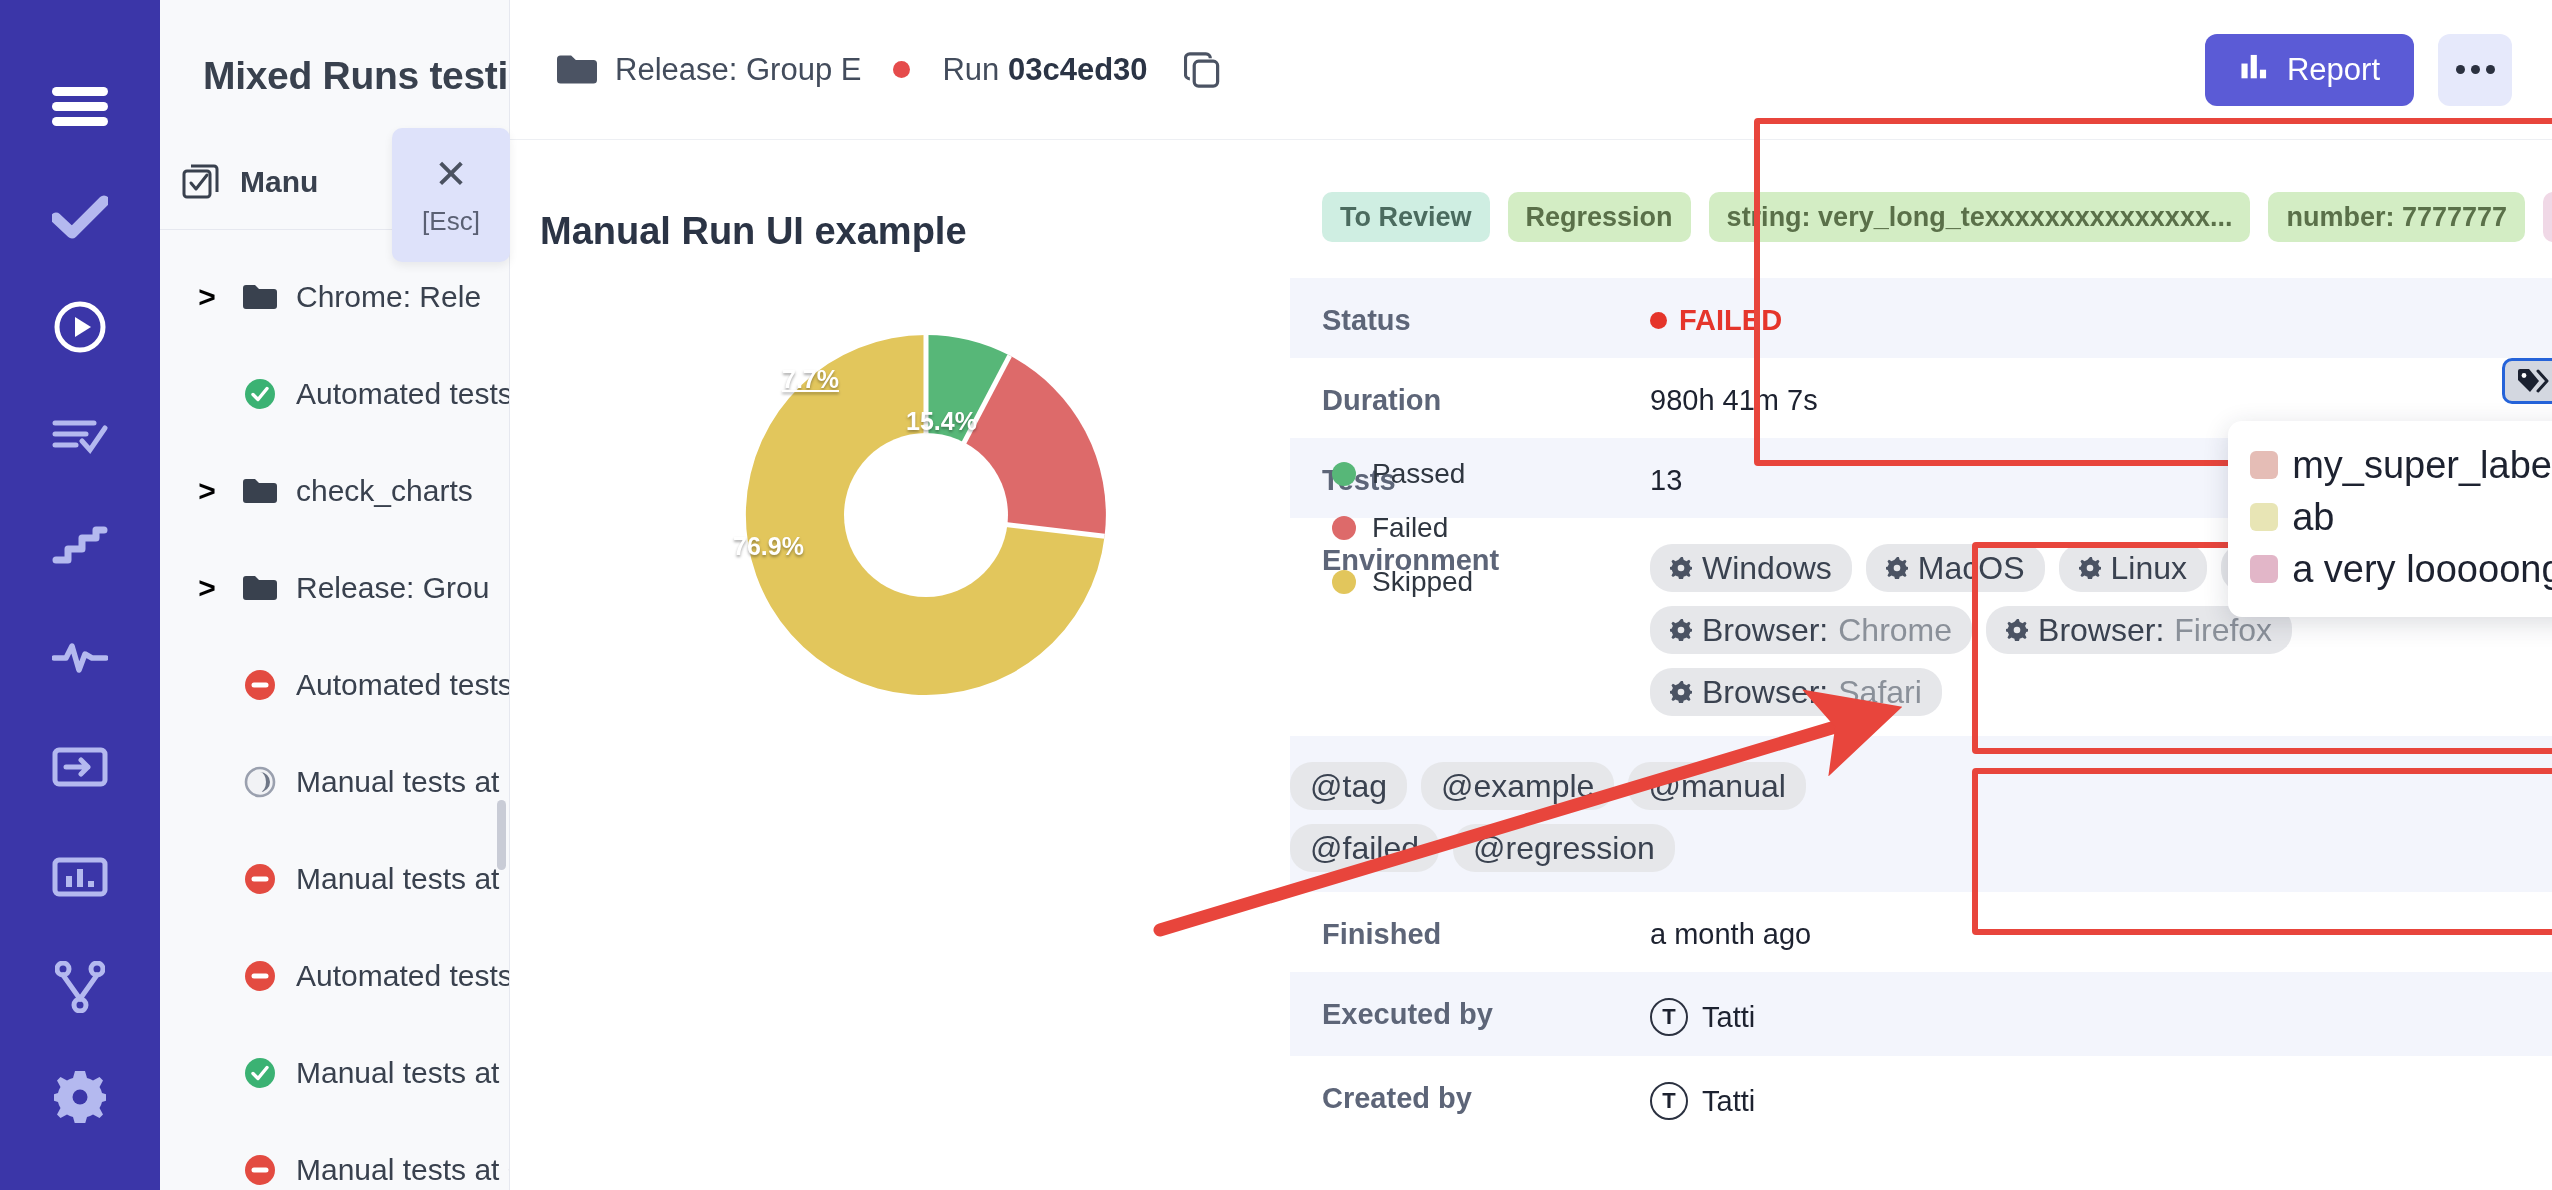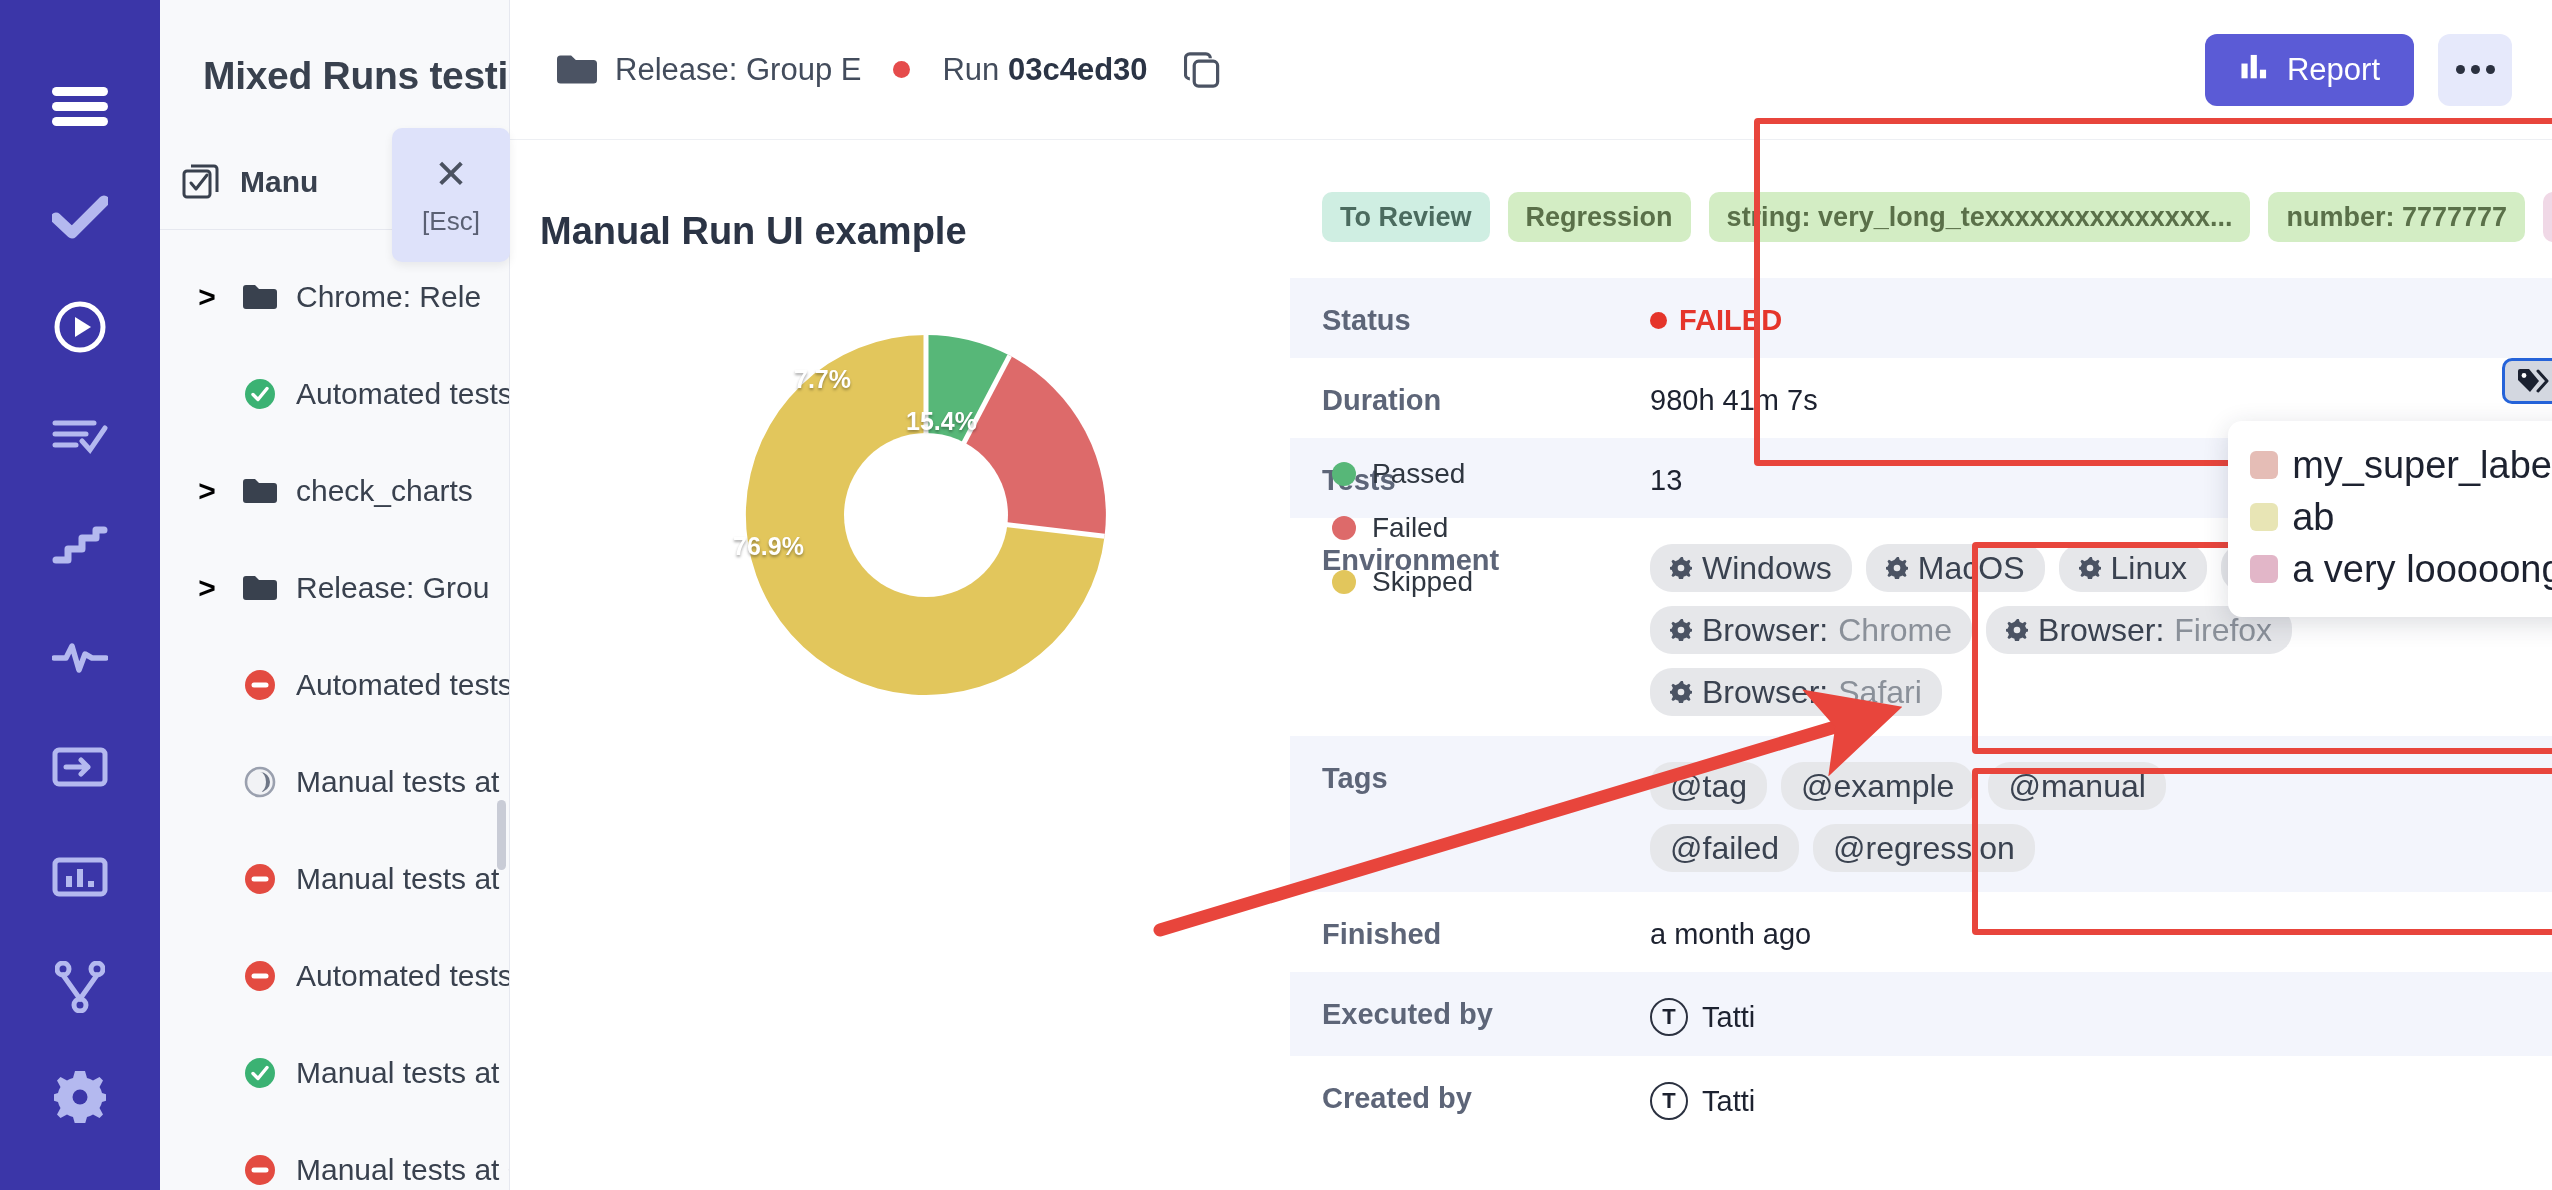--- a/index.html
+++ b/index.html
@@ -504,21 +504,21 @@
             <path d="M190 10 A180 180 0 0 1 273.7 30.6 L190 190 Z" fill="#57b778"></path>
 
             <path d="M273.7 30.6 A180 180 0 0 1 368.6 211.3 L190 190 Z" fill="#dd6a6a"></path>
 
             <line x1="190" y1="190" x2="190" y2="10" stroke="#fff" stroke-width="5"></line>
             <line x1="190" y1="190" x2="273.7" y2="30.6" stroke="#fff" stroke-width="5"></line>
             <line x1="190" y1="190" x2="368.6" y2="211.3" stroke="#fff" stroke-width="5"></line>
 
             <circle cx="190" cy="190" r="82" fill="#ffffff"></circle>
           </svg>
-          <span class="donut-label" style="left:58px; top:40px;">7.7%</span>
+          <span class="donut-label" style="left:46px; top:40px;text-decoration:underline;">7.7%</span>
           <span class="donut-label" style="left:170px; top:82px;">15.4%</span>
           <span class="donut-label" style="left:-3px; top:207px;">76.9%</span>
         </div>
       </div>
 
       <div class="detail-col">
 
         <div class="status-chips">
           <span class="chip chip-review">To Review</span>
           <span class="chip chip-green">Regression</span>
@@ -662,21 +662,20 @@
                       </svg>
                   </span>
                   <span>Browser:</span>
                   <span class="pv">Safari</span>
                 </span>
               </div>
             </div>
           </div>
 
           <div class="drow alt" style="min-height:148px">
-            <div class="dkey">Tags</div>
             <div class="dval">
               <div class="pillgrid" style="max-width:620px">
                 <span class="pill tagpill">@tag</span>
                 <span class="pill tagpill">@example</span>
                 <span class="pill tagpill">@manual</span>
                 <span class="pill tagpill">@failed</span>
                 <span class="pill tagpill">@regression</span>
               </div>
             </div>
           </div>

